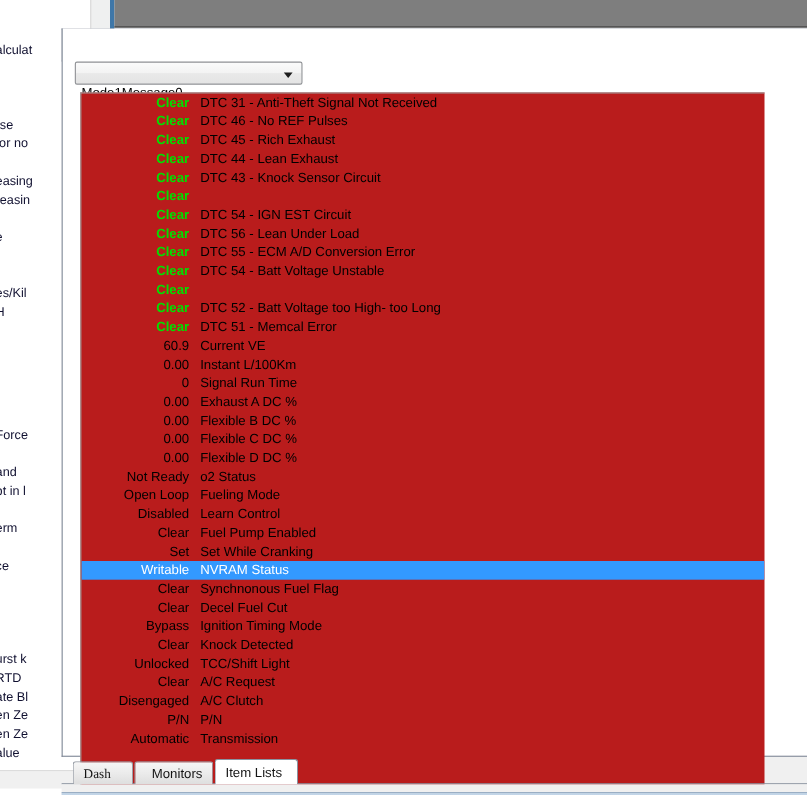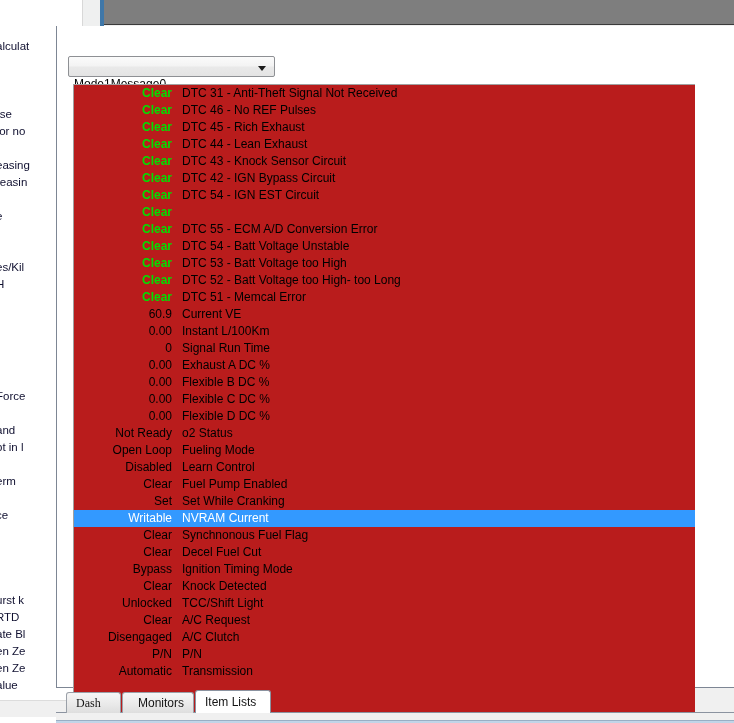--- a/index.html
+++ b/index.html
@@ -310,40 +310,39 @@
           <div class="list-row">
             <span class="row-value dtc-clear">Clear</span>
             <span class="row-label">DTC 44 - Lean Exhaust</span>
           </div>
           <div class="list-row">
             <span class="row-value dtc-clear">Clear</span>
             <span class="row-label">DTC 43 - Knock Sensor Circuit</span>
           </div>
           <div class="list-row">
             <span class="row-value dtc-clear">Clear</span>
-            <span class="row-label">DTC 42 - IGN Bypass Circuit</span>
           </div>
           <div class="list-row">
             <span class="row-value dtc-clear">Clear</span>
             <span class="row-label">DTC 54 - IGN EST Circuit</span>
           </div>
           <div class="list-row">
             <span class="row-value dtc-clear">Clear</span>
+            <span class="row-label">DTC 56 - Lean Under Load</span>
           </div>
           <div class="list-row">
             <span class="row-value dtc-clear">Clear</span>
             <span class="row-label">DTC 55 - ECM A/D Conversion Error</span>
           </div>
           <div class="list-row">
             <span class="row-value dtc-clear">Clear</span>
             <span class="row-label">DTC 54 - Batt Voltage Unstable</span>
           </div>
           <div class="list-row">
             <span class="row-value dtc-clear">Clear</span>
-            <span class="row-label">DTC 53 - Batt Voltage too High</span>
           </div>
           <div class="list-row">
             <span class="row-value dtc-clear">Clear</span>
             <span class="row-label">DTC 52 - Batt Voltage too High- too Long</span>
           </div>
           <div class="list-row">
             <span class="row-value dtc-clear">Clear</span>
             <span class="row-label">DTC 51 - Memcal Error</span>
           </div>
           <div class="list-row">
@@ -389,21 +388,21 @@
           <div class="list-row">
             <span class="row-value">Clear</span>
             <span class="row-label">Fuel Pump Enabled</span>
           </div>
           <div class="list-row">
             <span class="row-value">Set</span>
             <span class="row-label">Set While Cranking</span>
           </div>
           <div class="list-row selected">
             <span class="row-value">Writable</span>
-            <span class="row-label">NVRAM Current</span>
+            <span class="row-label">NVRAM Status</span>
           </div>
           <div class="list-row">
             <span class="row-value">Clear</span>
             <span class="row-label">Synchnonous Fuel Flag</span>
           </div>
           <div class="list-row">
             <span class="row-value">Clear</span>
             <span class="row-label">Decel Fuel Cut</span>
           </div>
           <div class="list-row">

